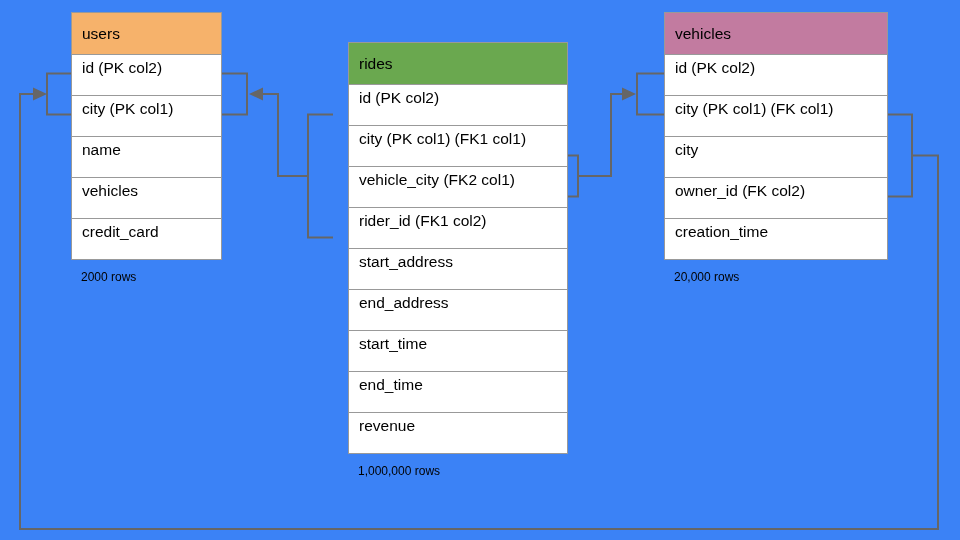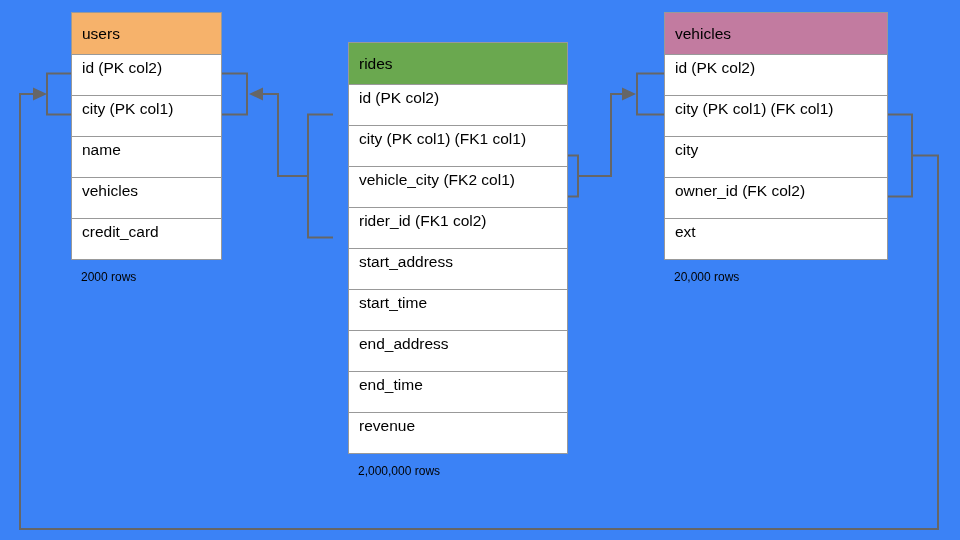--- a/index.html
+++ b/index.html
@@ -114,52 +114,52 @@
       <div class="trow">
           <span>vehicle_city (FK2 col1)</span>
         </div>
       <div class="trow">
           <span>rider_id (FK1 col2)</span>
         </div>
       <div class="trow">
           <span>start_address</span>
         </div>
       <div class="trow">
-          <span>start_time</span>
+          <span>end_address</span>
         </div>
       <div class="trow">
-          <span>end_address</span>
+          <span>start_time</span>
         </div>
       <div class="trow">
           <span>end_time</span>
         </div>
       <div class="trow">
           <span>revenue</span>
         </div>
     </div>
-    <div class="rowcount">2,000,000 rows</div>
+    <div class="rowcount">1,000,000 rows</div>
   </div>
 
   <div class="tablebox" style="left:664px;top:12px;width:224px;">
     <div class="tbl">
       <div class="thead" style="background-color: rgb(194, 123, 160);">
         <span>vehicles</span>
       </div>
       <div class="trow">
           <span>id (PK col2)</span>
         </div>
       <div class="trow">
           <span>city (PK col1) (FK col1)</span>
         </div>
       <div class="trow">
           <span>city</span>
         </div>
       <div class="trow">
           <span>owner_id (FK col2)</span>
         </div>
       <div class="trow">
-          <span>ext</span>
+          <span>creation_time</span>
         </div>
     </div>
     <div class="rowcount">20,000 rows</div>
   </div>
 
 </div>
 
 </body></html>

